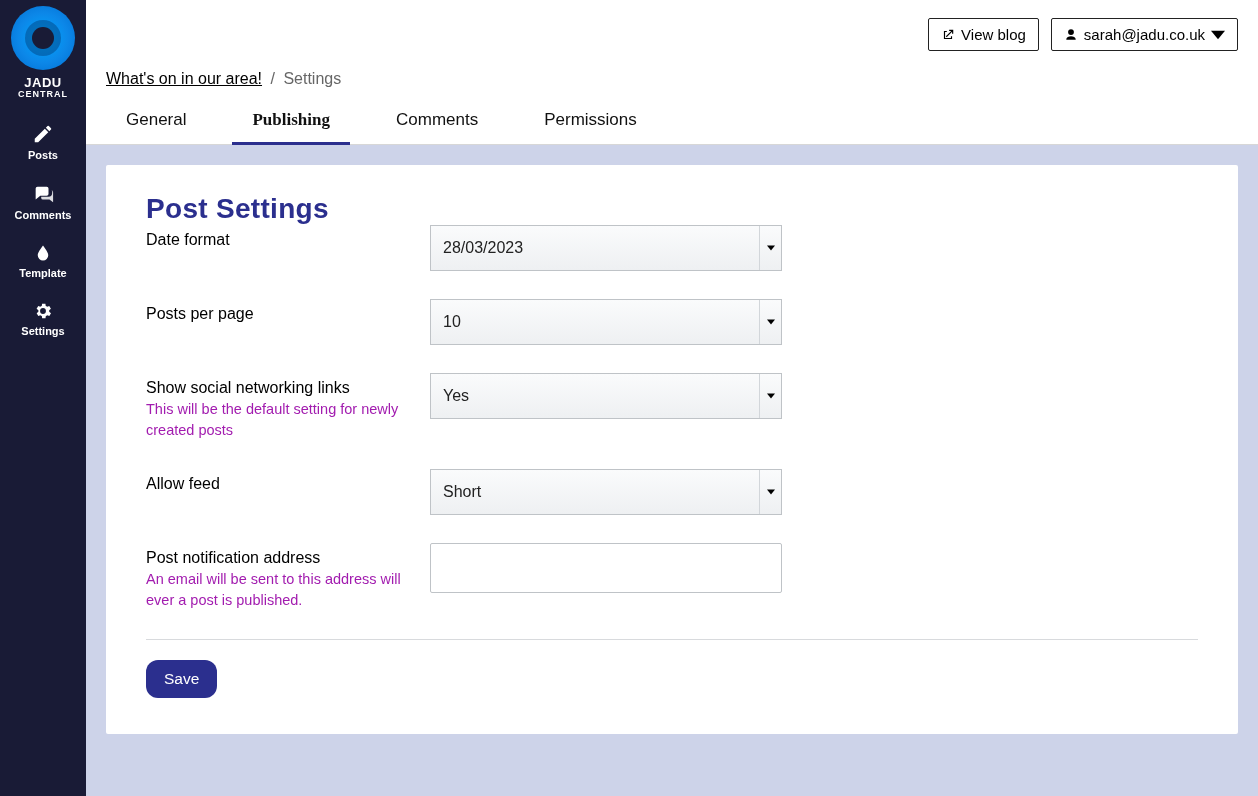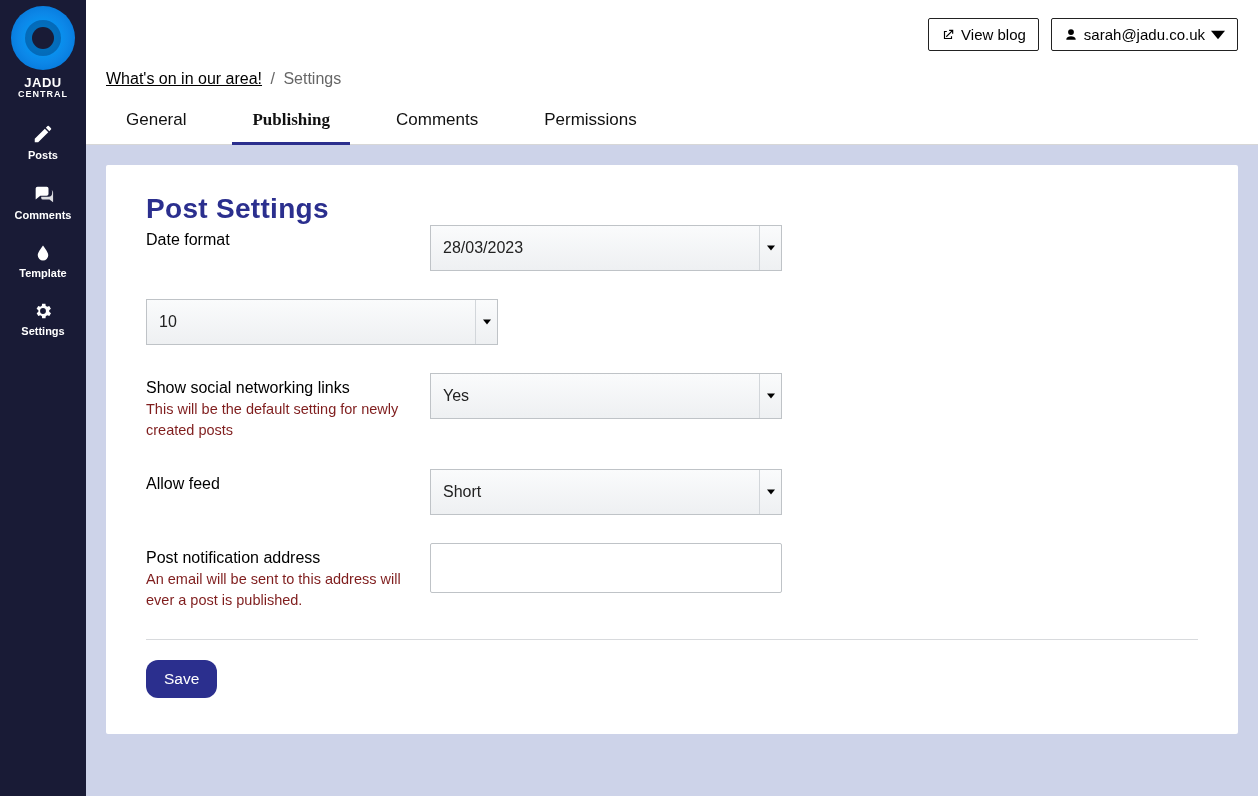--- a/index.html
+++ b/index.html
@@ -81,21 +81,21 @@
     background: #fff; border-radius: 2px; padding: 28px 40px 36px 40px;
   }
   .card h1 {
     color: #2b2f8e; font-size: 28px; font-weight: 800; letter-spacing: 0.3px; 
     font-family: "Arial Black", Arial, sans-serif;
   }
 
   .form-row { display: flex; align-items: flex-start; margin-bottom: 28px; }
   .form-label-col { width: 284px; min-width: 284px; padding-right: 16px; padding-top: 6px; }
   .form-label { font-size: 16px; color: #000; display: block; margin-bottom: 2px; }
-  .form-hint { font-size: 14.5px; color: #7f1d1d; line-height: 1.45; }
+  .form-hint { font-size: 14.5px; color: #a21caf; line-height: 1.45; }
 
   .form-ctrl-col { width: 352px; }
   .select-wrap {
     position: relative; width: 100%; height: 46px; border: 1px solid #bfc3c7;
     background: linear-gradient(#fafbfc,#eef0f2); border-radius: 0;
     display: flex; align-items: center;
   }
   .select-wrap .val { padding: 0 12px; font-size: 16px; color: #222; }
   .select-wrap .arrow-zone {
     position: absolute; right: 0; top: 0; bottom: 0; width: 22px;
@@ -207,20 +207,23 @@
                 <svg viewBox="0 0 10 6">
                   <path d="M0 0l5 6 5-6z"></path>
                 </svg>
               </span>
           </div>
         </div>
       </div>
 
       
       <div class="form-row">
+        <div class="form-label-col">
+          <span class="form-label">Posts per page</span>
+        </div>
         <div class="form-ctrl-col">
           <div class="select-wrap">
             <span class="val">10</span>
             <span class="arrow-zone">
                 <svg viewBox="0 0 10 6">
                   <path d="M0 0l5 6 5-6z"></path>
                 </svg>
               </span>
           </div>
         </div>

